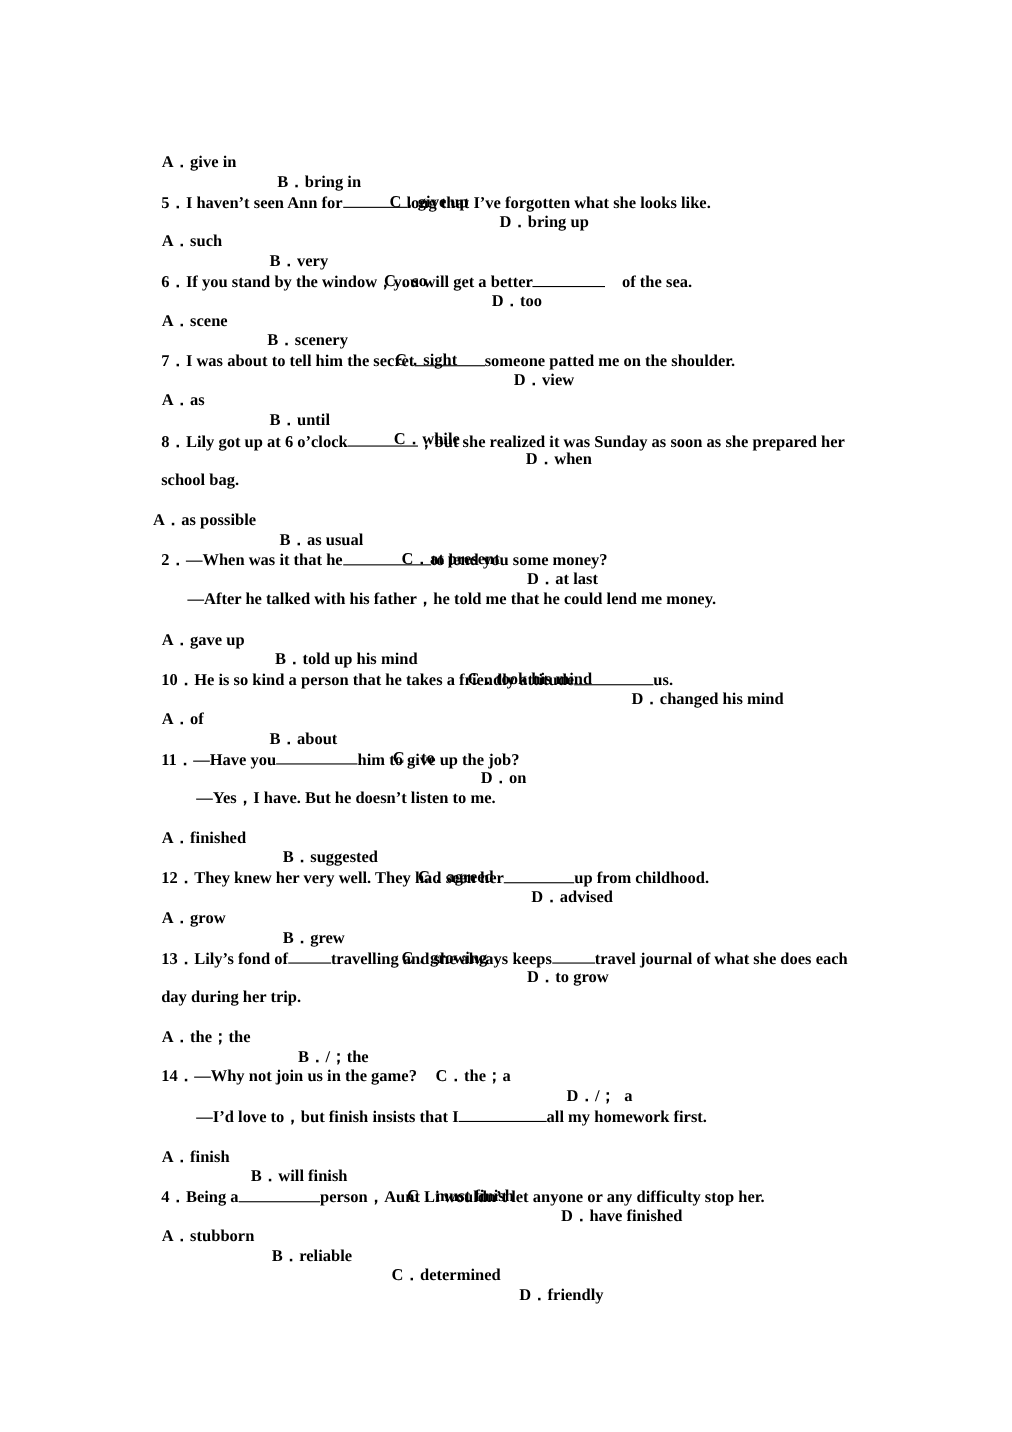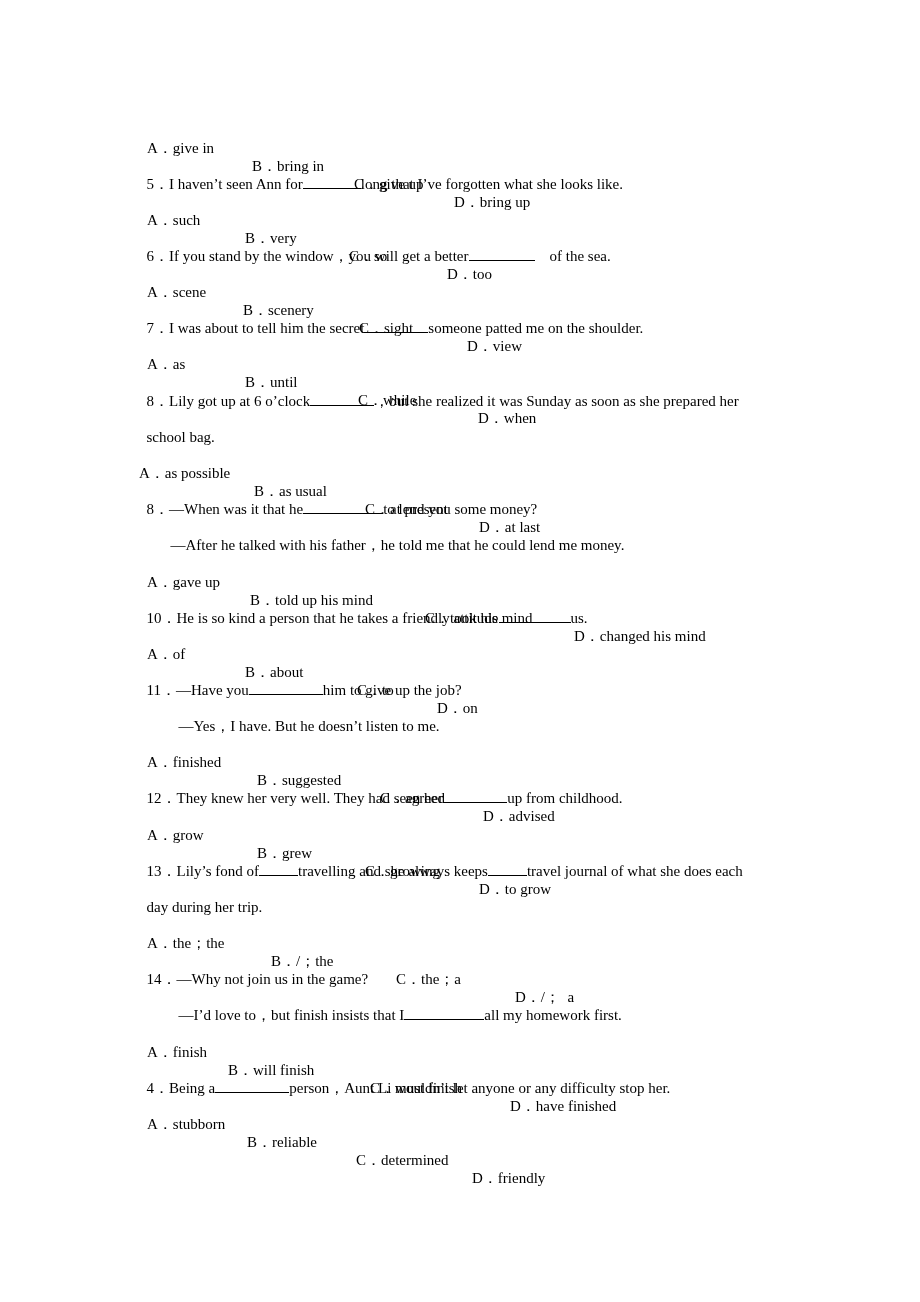--- a/index.html
+++ b/index.html
@@ -1,18 +1,18 @@
 <!DOCTYPE html>
 <html><head>
   <meta charset="utf-8">
   <style>
     html, body { margin: 0; padding: 0; background: #ffffff; }
     body { width: 920px; height: 1302px; position: relative; overflow: hidden;
            font-family: "Liberation Serif", "DejaVu Serif", serif; color: #000; }
-    .line { position: absolute; left: 139px; font-size: 15px; line-height: 18px; white-space: pre; }
+    .line { position: absolute; left: 139px; font-size: 15px; line-height: 18px; white-space: pre; font-weight: bold; }
     .line.indent { left: 163px; }
     .opts { left: 147px; }
     .opt { position: absolute; white-space: pre; }
     .blank { display: inline-block; border-bottom: 1px solid #000; height: 13px; vertical-align: baseline; }
   </style>
 </head>
 <body>
 
 <div class="line opts" style="top:121px">
   <span class="opt" style="left:0px">A．give in</span>
@@ -58,21 +58,21 @@
   <span>school bag.</span>
 </div>
 <div class="line opts" style="left:139px;top:446px">
   <span class="opt" style="left:0px">A．as possible</span>
   <span class="opt" style="left:115px">B．as usual</span>
   <span class="opt" style="left:226px">C．at present</span>
   <span class="opt" style="left:340px">D．at last</span>
 </div>
 
 <div class="line" style="top:482px">
-  <span>8．—When was it that he</span><span class="blank" style="width:80px"></span><span>to lend you some money?</span>
+  <span>2．—When was it that he</span><span class="blank" style="width:80px"></span><span>to lend you some money?</span>
 </div>
 <div class="line indent" style="top:518px">
   <span>—After he talked with his father，he told me that he could lend me money.</span>
 </div>
 <div class="line opts" style="top:555px">
   <span class="opt" style="left:0px">A．gave up</span>
   <span class="opt" style="left:103px">B．told up his mind</span>
   <span class="opt" style="left:278px">C．took his mind</span>
   <span class="opt" style="left:427px">D．changed his mind</span>
 </div>

